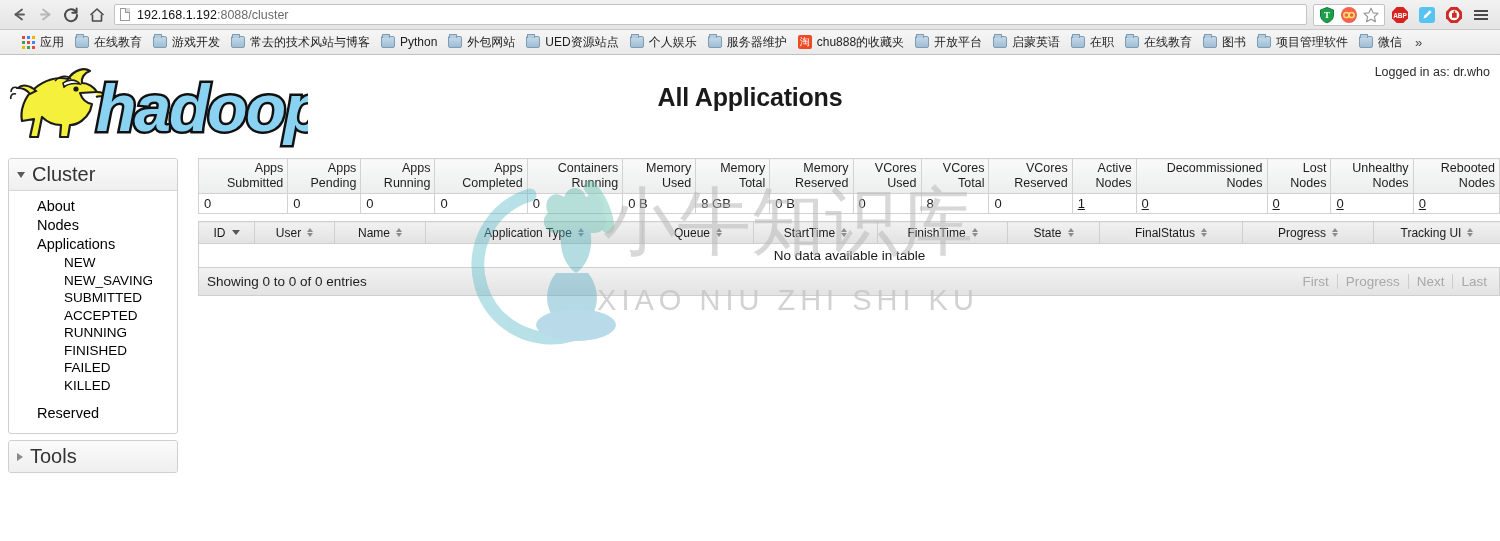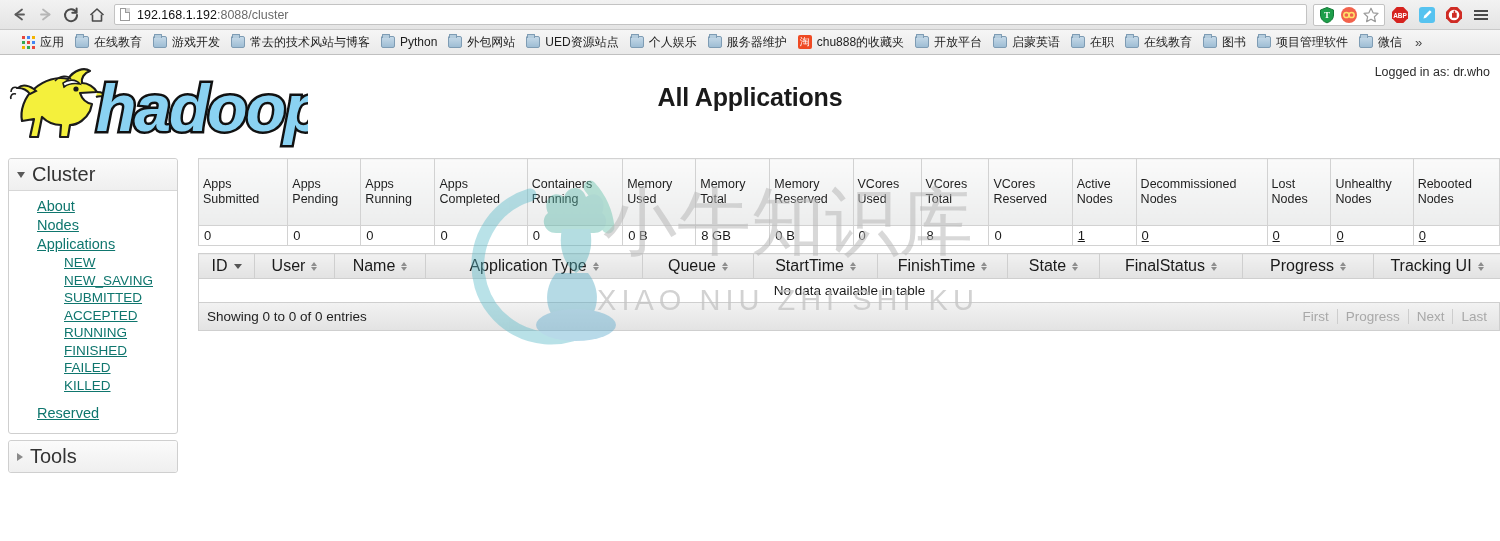--- a/index.html
+++ b/index.html
@@ -153,22 +153,21 @@
     display: flex; align-items: center; gap: 7px;
     border-radius: 3px 3px 0 0;
   }
   .nav-head.closed { border-bottom: none; border-radius: 3px; }
   .tri-down { width:0;height:0;border-left:4px solid transparent;border-right:4px solid transparent;border-top:6px solid #5a5a5a; }
   .tri-right { width:0;height:0;border-top:4px solid transparent;border-bottom:4px solid transparent;border-left:6px solid #8a8a8a; }
   .nav-body { padding: 6px 0 10px 0; }
   .nav-link {
     display: block;
     font-size: 14.5px;
-    color: #0f766e;
-    text-decoration: underline;
+    color: #000000;
     padding: 1px 0 1px 28px;
     line-height: 17px;
   }
   .nav-link.sub { padding-left: 55px; font-size: 13.5px; line-height: 15.5px; }
   .nav-gap { height: 10px; }
 
   
   .main { position: absolute; left: 198px; top: 103px; right: 0px; }
   .section-title {
     font-size: 16.5px; color: #1a1a1a; margin: 0 0 5px 2px;
@@ -177,23 +176,23 @@
     border-collapse: collapse;
     width: 1302px;
     table-layout: fixed;
     font-size: 12.5px;
   }
   table.metrics th {
     background: linear-gradient(to bottom,#fafafa,#eceded);
     border: 1px solid #d2d2d2;
     font-weight: normal;
     color: #1e1e1e;
-    padding: 18px 4px;
+    padding: 2px 4px;
     line-height: 15px;
-    text-align: left;
+    text-align: right;
     font-size: 12.5px;
   }
   table.metrics td {
     border: 1px solid #d2d2d2;
     border-top: none;
     background: #fff;
     padding: 2px 5px;
     color: #1a1a1a;
     font-size: 13px;
     height: 20px;
@@ -235,21 +234,21 @@
     font-size: 13px;
   }
   table.apps th {
     background: linear-gradient(to bottom,#f1f1f1,#e2e2e2);
     border: 1px solid #cfcfcf;
     font-weight: normal;
     color: #1a1a1a;
     padding: 3px 6px;
     height: 22px;
     position: relative;
-    font-size: 16px;
+    font-size: 12px;
   }
   .th-inner { display: flex; align-items: center; justify-content: center; gap: 6px; }
   .sort-both { display:flex; flex-direction:column; gap:1px; line-height:0; opacity:.75;}
   .sort-both i { width:0;height:0;border-left:3.5px solid transparent;border-right:3.5px solid transparent; display:block;}
   .sort-both i.up { border-bottom:4px solid #6f6f6f; }
   .sort-both i.dn { border-top:4px solid #6f6f6f; }
   .sort-desc { width:0;height:0;border-left:4px solid transparent;border-right:4px solid transparent;border-top:5px solid #555; }
   table.apps td.empty {
     border: 1px solid #cfcfcf;
     border-top: none;

